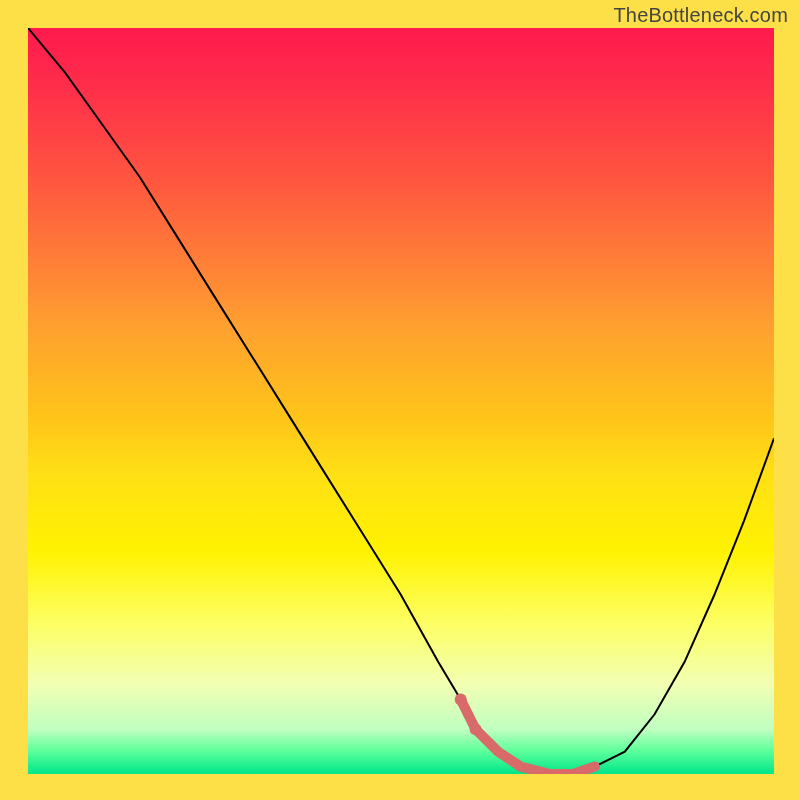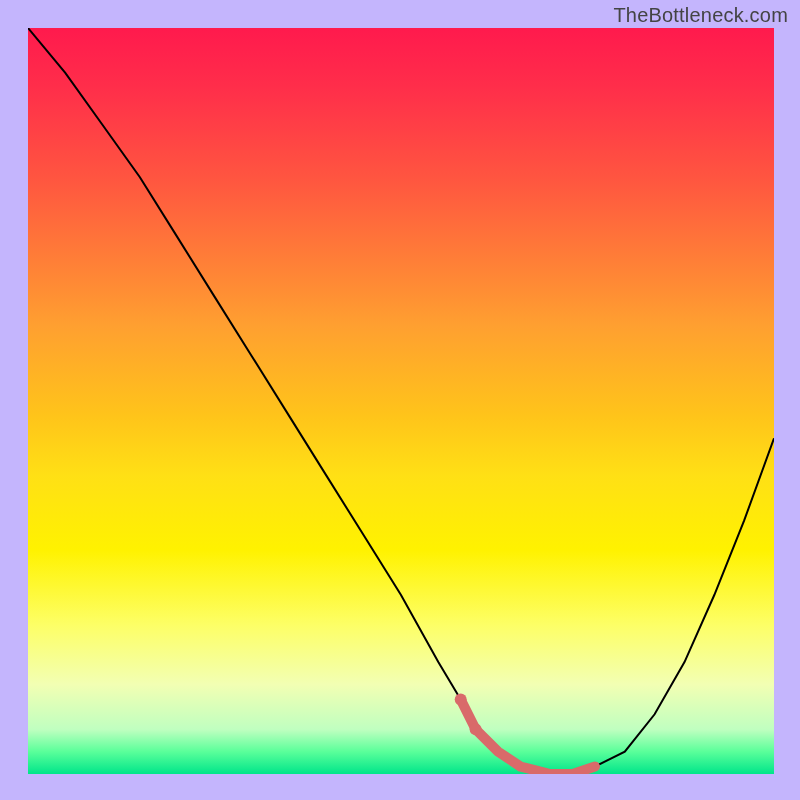--- a/index.html
+++ b/index.html
@@ -8,21 +8,21 @@
     width: 800px;
     height: 800px;
     background: #000;
     overflow: hidden;
     font-family: Arial, Helvetica, sans-serif;
   }
   .frame {
     position: relative;
     width: 800px;
     height: 800px;
-    background: #c4b5fd;
+    background: #fde047;
   }
   .watermark {
     position: absolute;
     top: 4px;
     right: 12px;
     color: #444;
     font-size: 20px;
     font-weight: 500;
     letter-spacing: 0.2px;
     z-index: 10;

